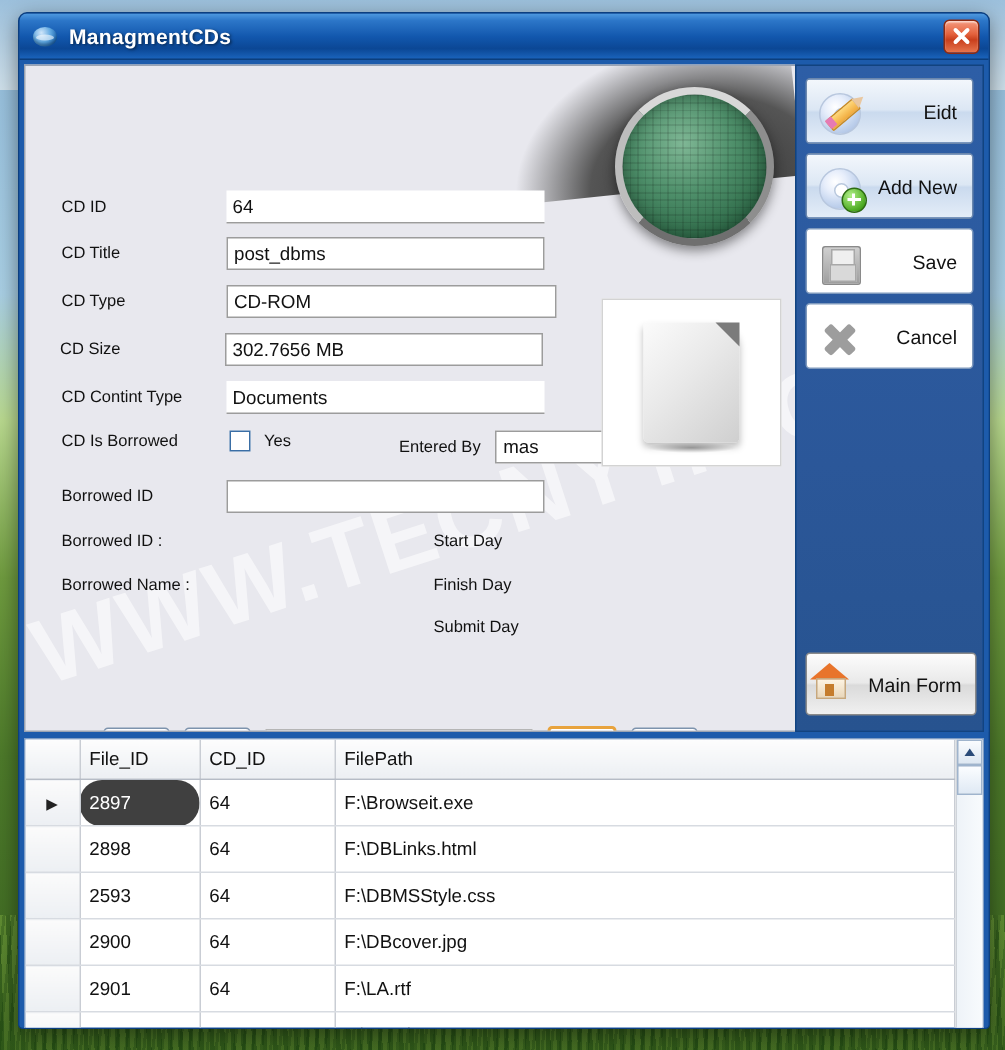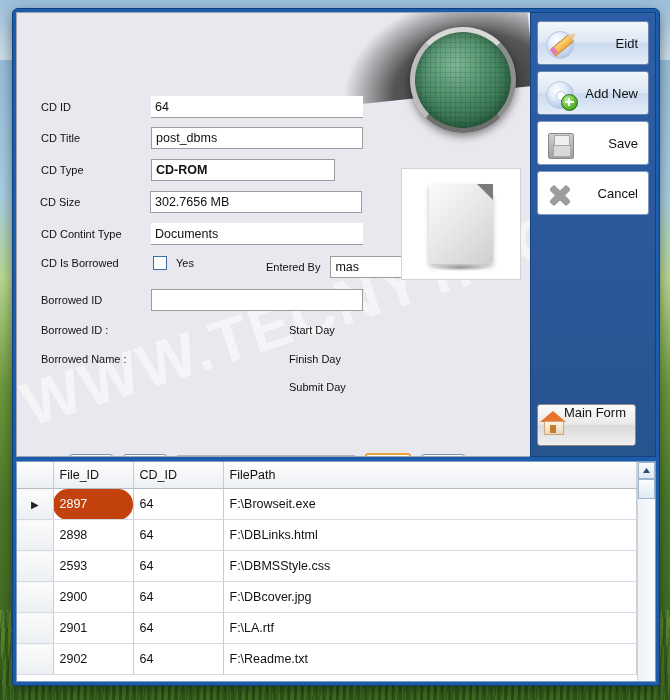--- a/index.html
+++ b/index.html
@@ -238,24 +238,24 @@
   .house .roof{
     position:absolute;left:0;top:0;width:0;height:0;
     border-left:13px solid transparent;border-right:13px solid transparent;border-bottom:11px solid #e8742b;
   }
   .house .base{
     position:absolute;left:4px;top:10px;width:18px;height:12px;
     background:linear-gradient(180deg,#fdf3e2,#e9d7ba);border:1px solid #c8a87c;
   }
   .house .door{position:absolute;left:10px;top:14px;width:6px;height:8px;background:#c57c2c;}
   #mainform-btn{
-    position:absolute;left:6px;bottom:10px;width:99px;height:42px;box-sizing:border-box;
+    position:absolute;left:6px;bottom:10px;width:114px;height:42px;box-sizing:border-box;
     border:1px solid #8a8a8a;border-radius:3px;
     background:linear-gradient(180deg,#fcfcfc 0%,#e9e9e9 48%,#dadada 52%,#f0f0f0 100%);
-    display:flex;justify-content:flex-end;padding-right:9px;
+    display:flex;align-items:center;justify-content:flex-end;padding-right:9px;
     font-size:13px;color:#111;cursor:pointer;
   }
 
   
   #gridwrap{
     flex:1;margin:3px;margin-top:4px;
     border:1px solid #7d9cc4;background:#fff;
     display:flex;flex-direction:column;overflow:hidden;
   }
   #gridmain{flex:1;display:flex;overflow:hidden;}
@@ -268,21 +268,21 @@
   }
   table.grid td{
     border-right:1px solid #c9cdd4;border-bottom:1px solid #d7dbe1;
     padding:3px 6px;height:24px;overflow:hidden;white-space:nowrap;
   }
   col.c-sel{width:36px;}
   col.c-file{width:80px;}
   col.c-cd{width:90px;}
   th.sel,td.sel{background:linear-gradient(180deg,#fbfbfb,#eceff3);border-right:1px solid #c9cdd4;}
   td.sel{text-align:center;color:#333;}
-  tr.selected td.cell-hl{background:#c2410c;color:#fff;border-radius:15px;}
+  tr.selected td.cell-hl{background:#404040;color:#fff;border-radius:15px;}
   .vscroll{
     flex:0 0 17px;width:17px;background:#f1f1f1;border-left:1px solid #cfd4da;
     display:flex;flex-direction:column;
   }
   .sb-arrow{
     height:17px;flex:0 0 17px;
     background:linear-gradient(180deg,#fafcfe,#dde7f2);
     border:1px solid #9fb4cd;box-sizing:border-box;
     display:flex;align-items:center;justify-content:center;cursor:pointer;
   }
@@ -296,20 +296,31 @@
 </head>
 <body>
 
 <div id="desktop">
   <div class="haze"></div>
   <div class="grass"></div>
 </div>
 
 <div id="window">
 
+  <div id="titlebar">
+    <span class="tb-icon">
+        <span class="globe"></span>
+      </span>
+    <span id="title-text">ManagmentCDs</span>
+    <div id="close-btn">
+      <svg width="14" height="14" viewBox="0 0 14 14" aria-hidden="true">
+        <path d="M3 3 L11 11 M11 3 L3 11" stroke="#ffffff" stroke-width="2.6" stroke-linecap="round"></path>
+      </svg>
+    </div>
+  </div>
 
   <div id="winbody">
 
     <div id="upper">
 
       <div id="formpane">
         <div class="swoosh"></div>
         <div class="greendisc"></div>
 
         <div class="watermark">WWW.TECNYT.COM</div>
@@ -319,21 +330,21 @@
           <span class="txtbox flat" style="width:212px;">64</span>
         </div>
 
         <div class="field-row" style="left:24px;top:114px;">
           <span class="lbl" style="width:110px;">CD Title</span>
           <span class="txtbox" style="width:212px;">post_dbms</span>
         </div>
 
         <div class="field-row" style="left:24px;top:146px;">
           <span class="lbl" style="width:110px;">CD Type</span>
-          <span class="txtbox" style="width:184px;font-weight:bold;">CD-ROM</span>
+          <span class="txtbox" style="width:220px;">CD-ROM</span>
         </div>
 
         <div class="field-row" style="left:23px;top:178px;">
           <span class="lbl" style="width:110px;">CD Size</span>
           <span class="txtbox" style="width:212px;">302.7656 MB</span>
         </div>
 
         <div class="field-row" style="left:24px;top:210px;">
           <span class="lbl" style="width:110px;">CD Contint Type</span>
           <span class="txtbox flat" style="width:212px;">Documents</span>

